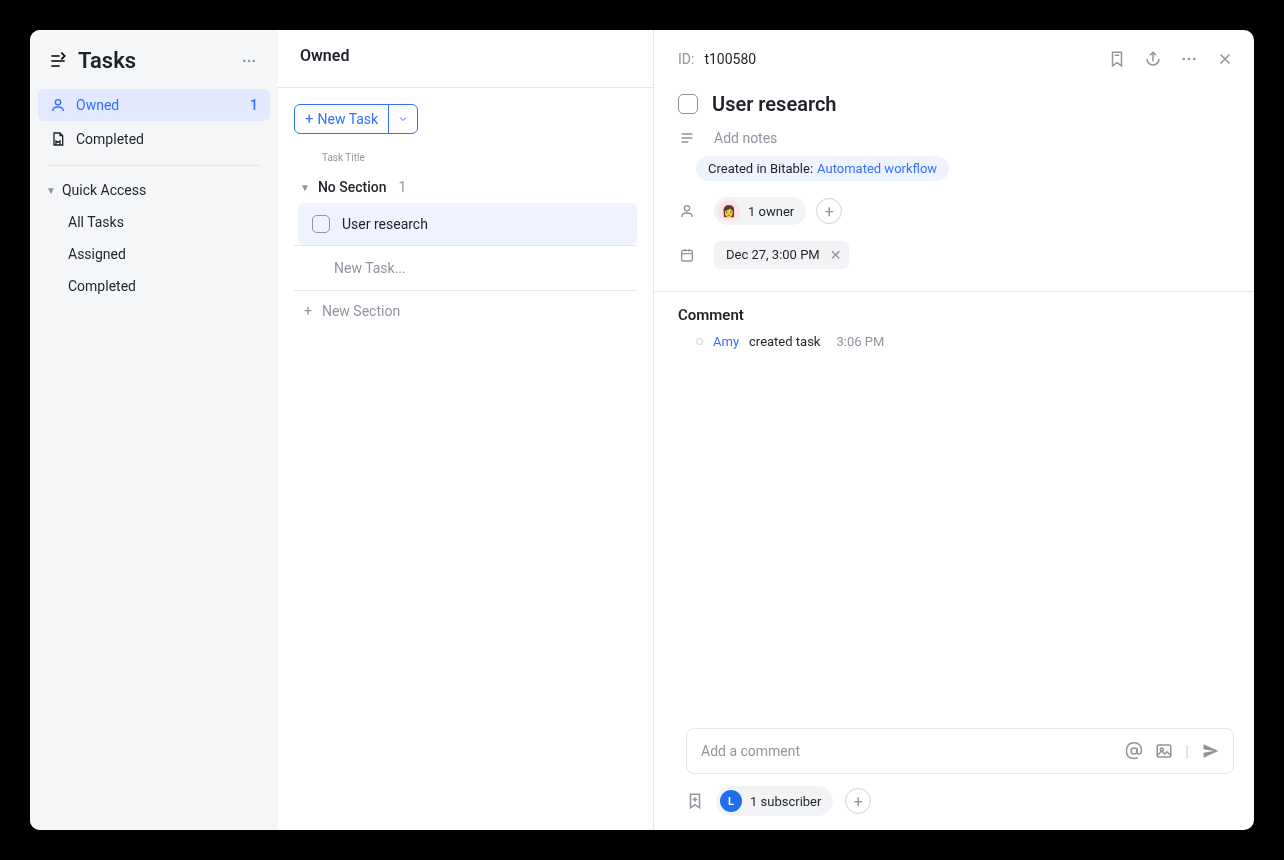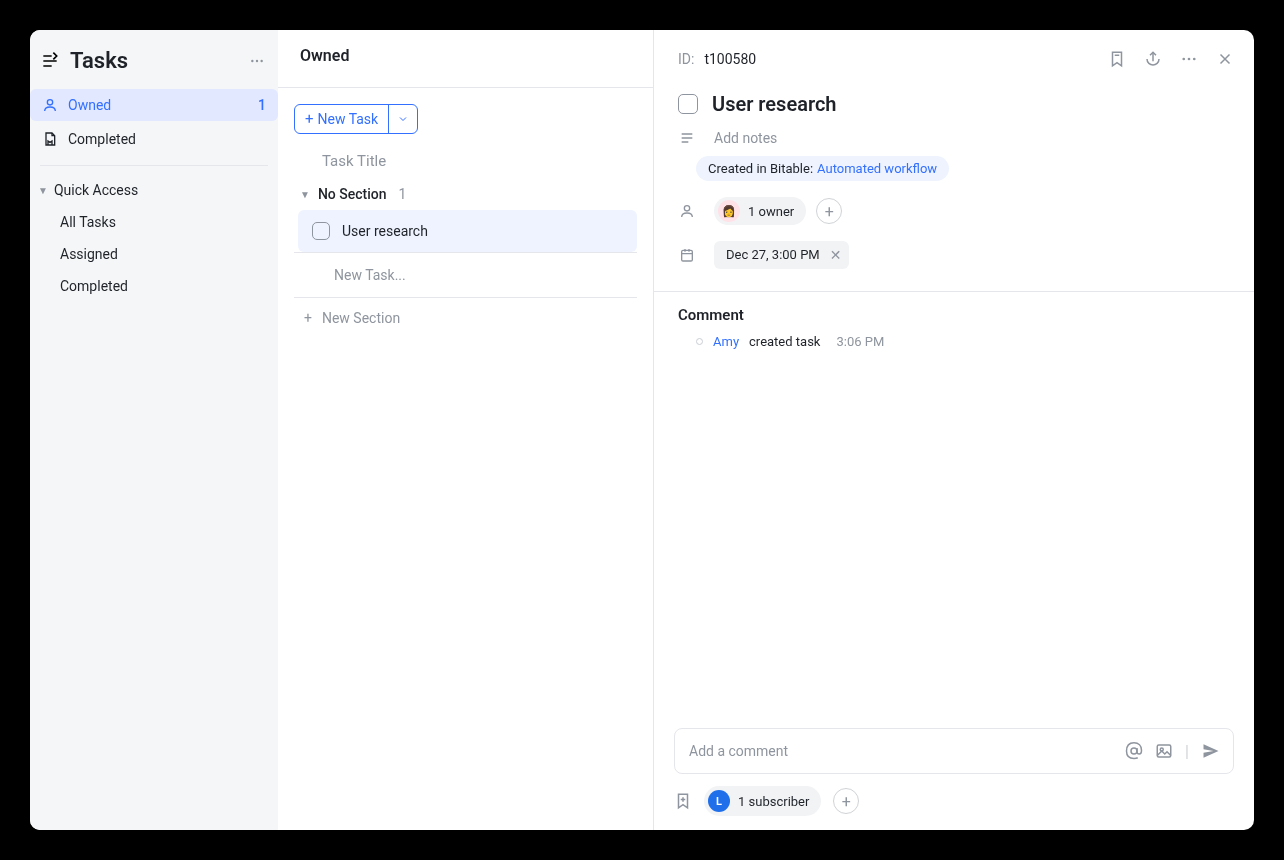--- a/index.html
+++ b/index.html
@@ -26,21 +26,21 @@
     background:#fff;
     border-radius:10px;
     overflow:hidden;
     display:flex;
   }
   
   .sidebar{
     width:248px;flex-shrink:0;
     background:var(--sidebar-bg);
     display:flex;flex-direction:column;
-    padding:10px 0;
+    padding:10px 8px;
   }
   .sidebar-header{
     display:flex;align-items:center;justify-content:space-between;
     padding:8px 10px 16px 10px;
   }
   .sidebar-title-wrap{display:flex;align-items:center;gap:10px;}
   .sidebar-title-wrap svg{width:20px;height:20px;}
   .sidebar-title{font-size:22px;font-weight:600;color:var(--text);}
   .more-btn{
     width:22px;height:22px;display:flex;align-items:center;justify-content:center;
@@ -88,21 +88,21 @@
   .new-task-btn{
     display:inline-flex;align-items:stretch;
     border:1px solid var(--blue);border-radius:6px;
     overflow:hidden;font-size:14px;color:var(--blue);
     cursor:pointer;background:#fff;height:30px;
   }
   .new-task-btn .main{display:flex;align-items:center;gap:4px;padding:0 10px;}
   .new-task-btn .drop{display:flex;align-items:center;padding:0 8px;border-left:1px solid var(--blue);}
   .plus{font-size:15px;line-height:1;}
   .col-title{
-    font-size:15px;color:var(--muted);
+    font-size:10px;color:var(--muted);
     padding:18px 0 8px 28px;
   }
   .section-row{
     display:flex;align-items:center;gap:8px;
     padding:8px 6px;font-size:14px;color:var(--text);font-weight:500;
     cursor:pointer;
   }
   .section-row .tri{font-size:10px;color:var(--muted);}
   .section-row .cnt{color:var(--muted);font-weight:400;margin-left:4px;}
   .task-row{
@@ -179,21 +179,21 @@
   .comment-section h3{margin:0 0 10px 0;font-size:15px;font-weight:600;color:var(--text);}
   .comment-item{
     display:flex;align-items:center;gap:10px;font-size:13px;color:var(--text);
     padding-left:18px;
   }
   .comment-item .dot{width:7px;height:7px;border:1.5px solid #c9cdd4;border-radius:50%;}
   .comment-item .who{color:var(--blue);}
   .comment-item .act{color:var(--text);}
   .comment-item .time{color:var(--muted);margin-left:6px;}
   .detail-footer{
-    position:absolute;bottom:0;left:0;right:0;
+    position:absolute;bottom:0;left:12px;right:0;
     padding:14px 20px;
     display:flex;flex-direction:column;gap:12px;
   }
   .comment-box{
     border:1px solid var(--border);border-radius:8px;
     display:flex;align-items:center;justify-content:space-between;
     padding:12px 12px;
   }
   .comment-box input{
     border:none;outline:none;font-size:14px;flex:1;color:var(--text);

